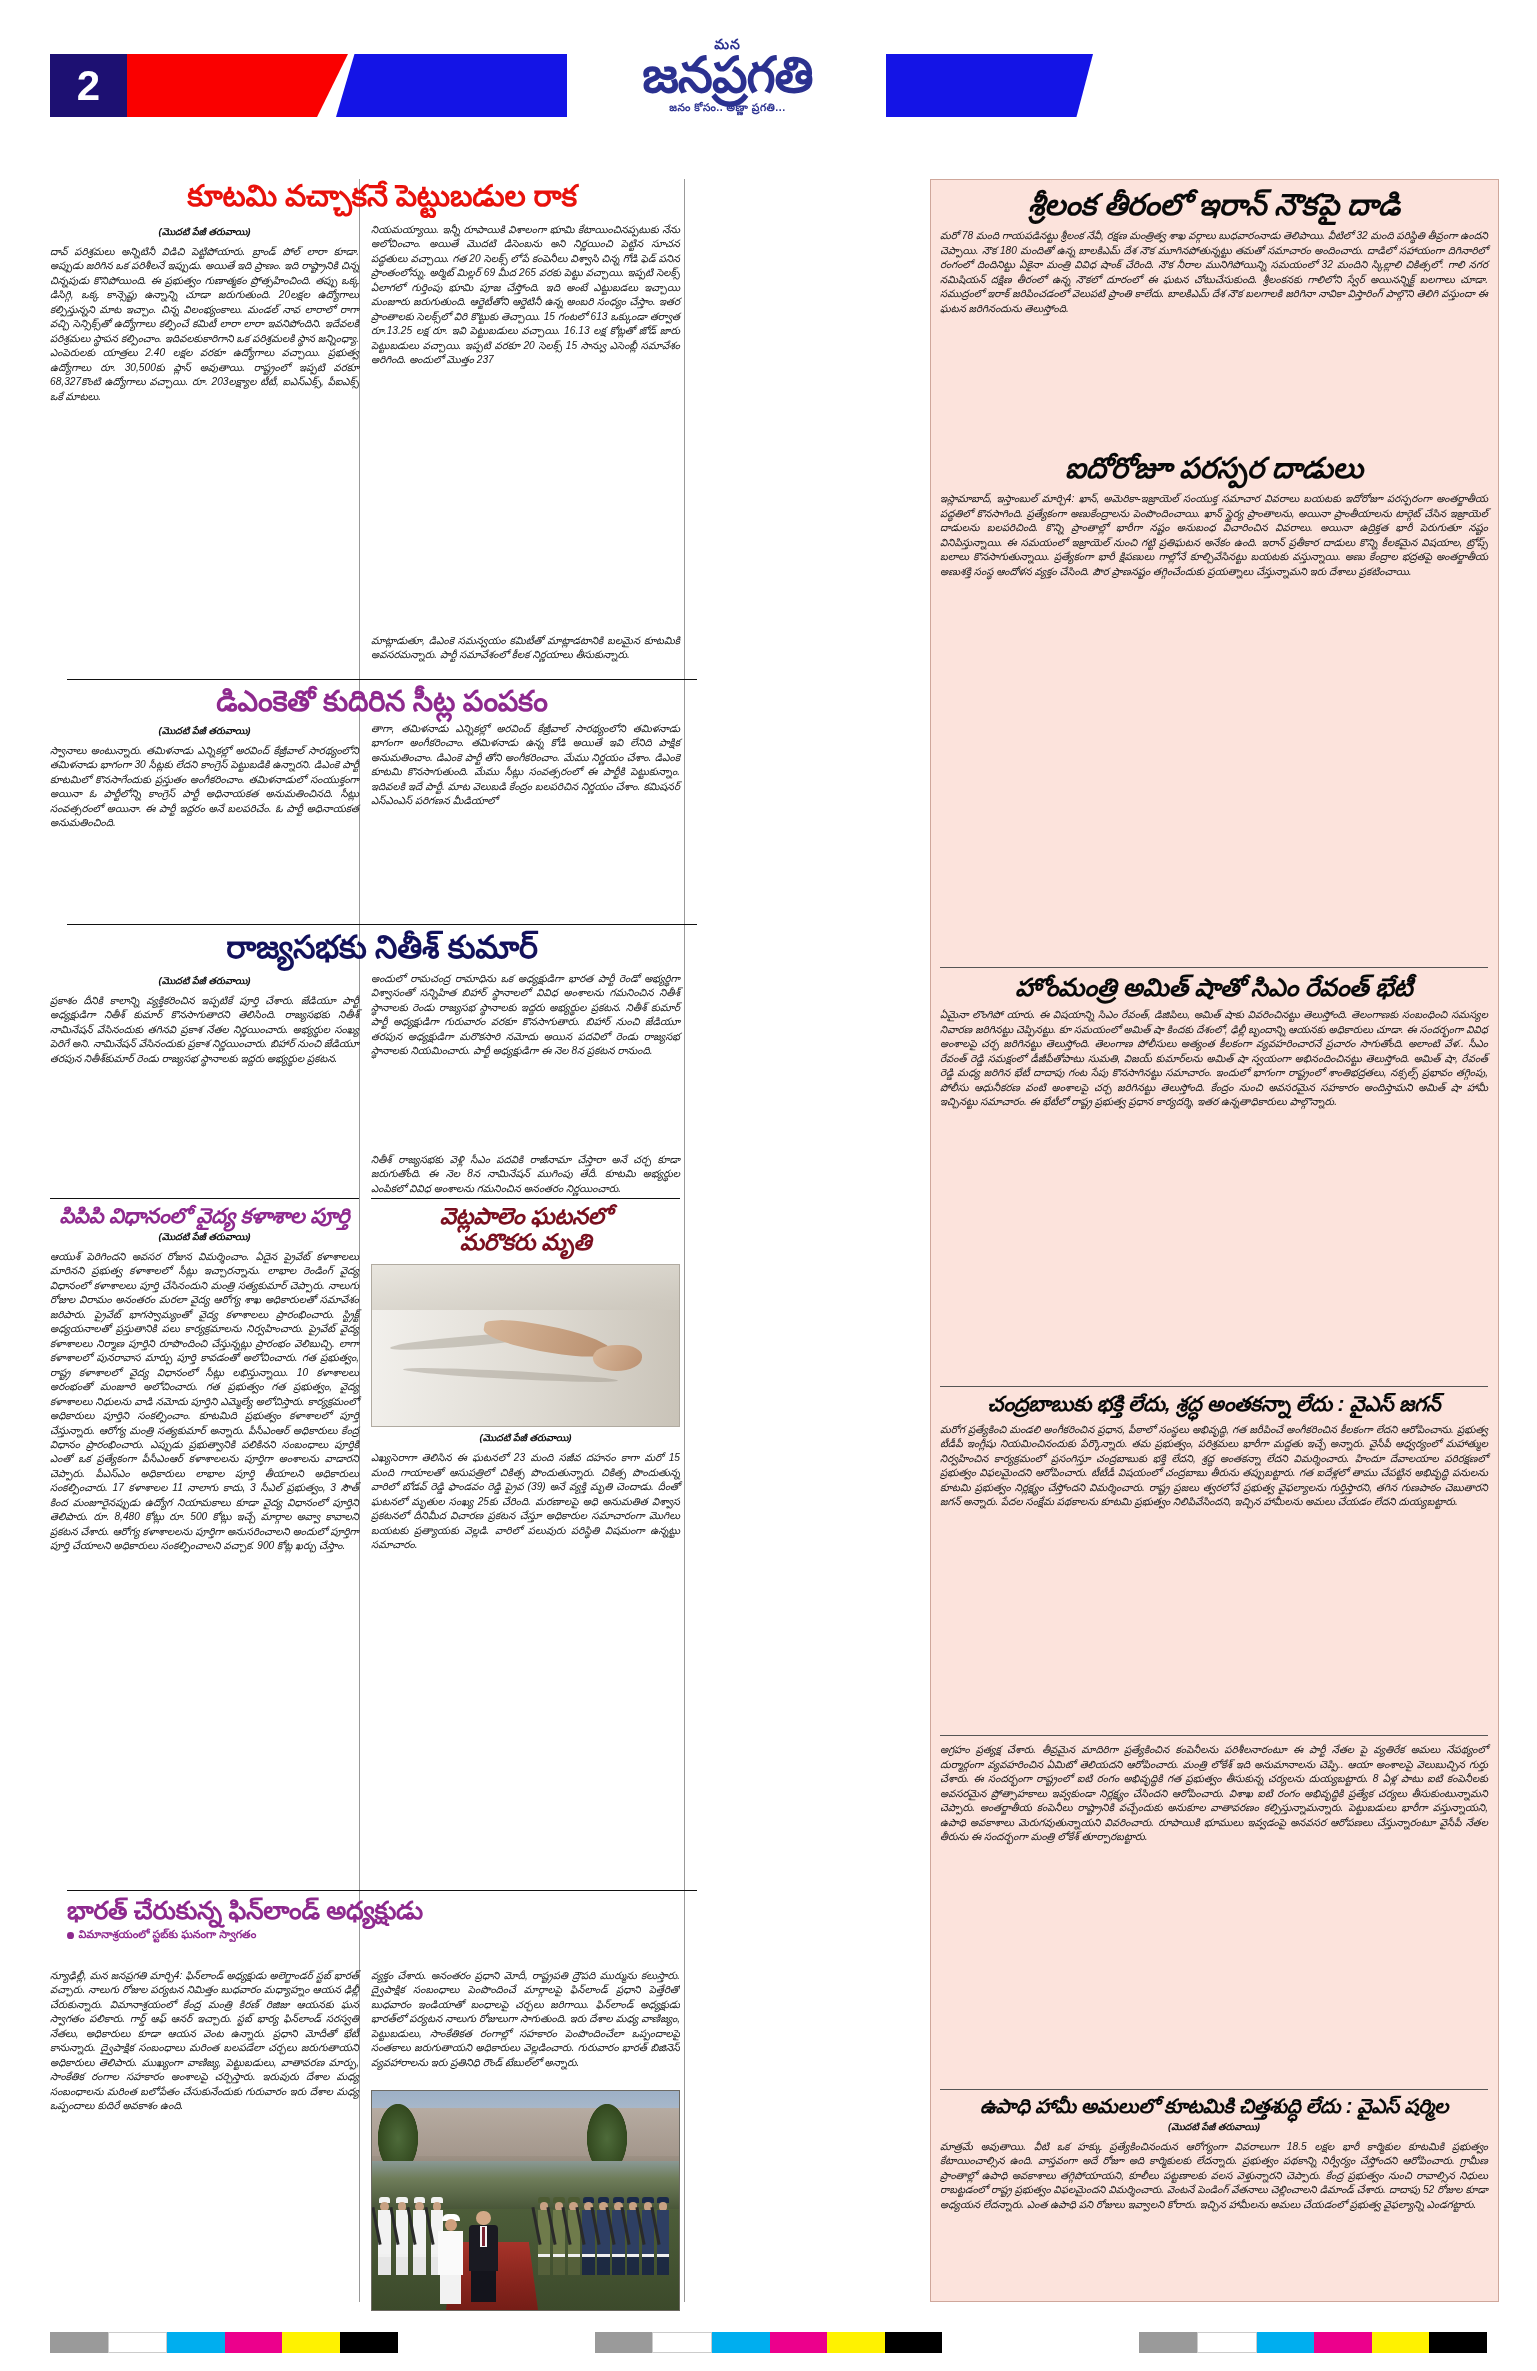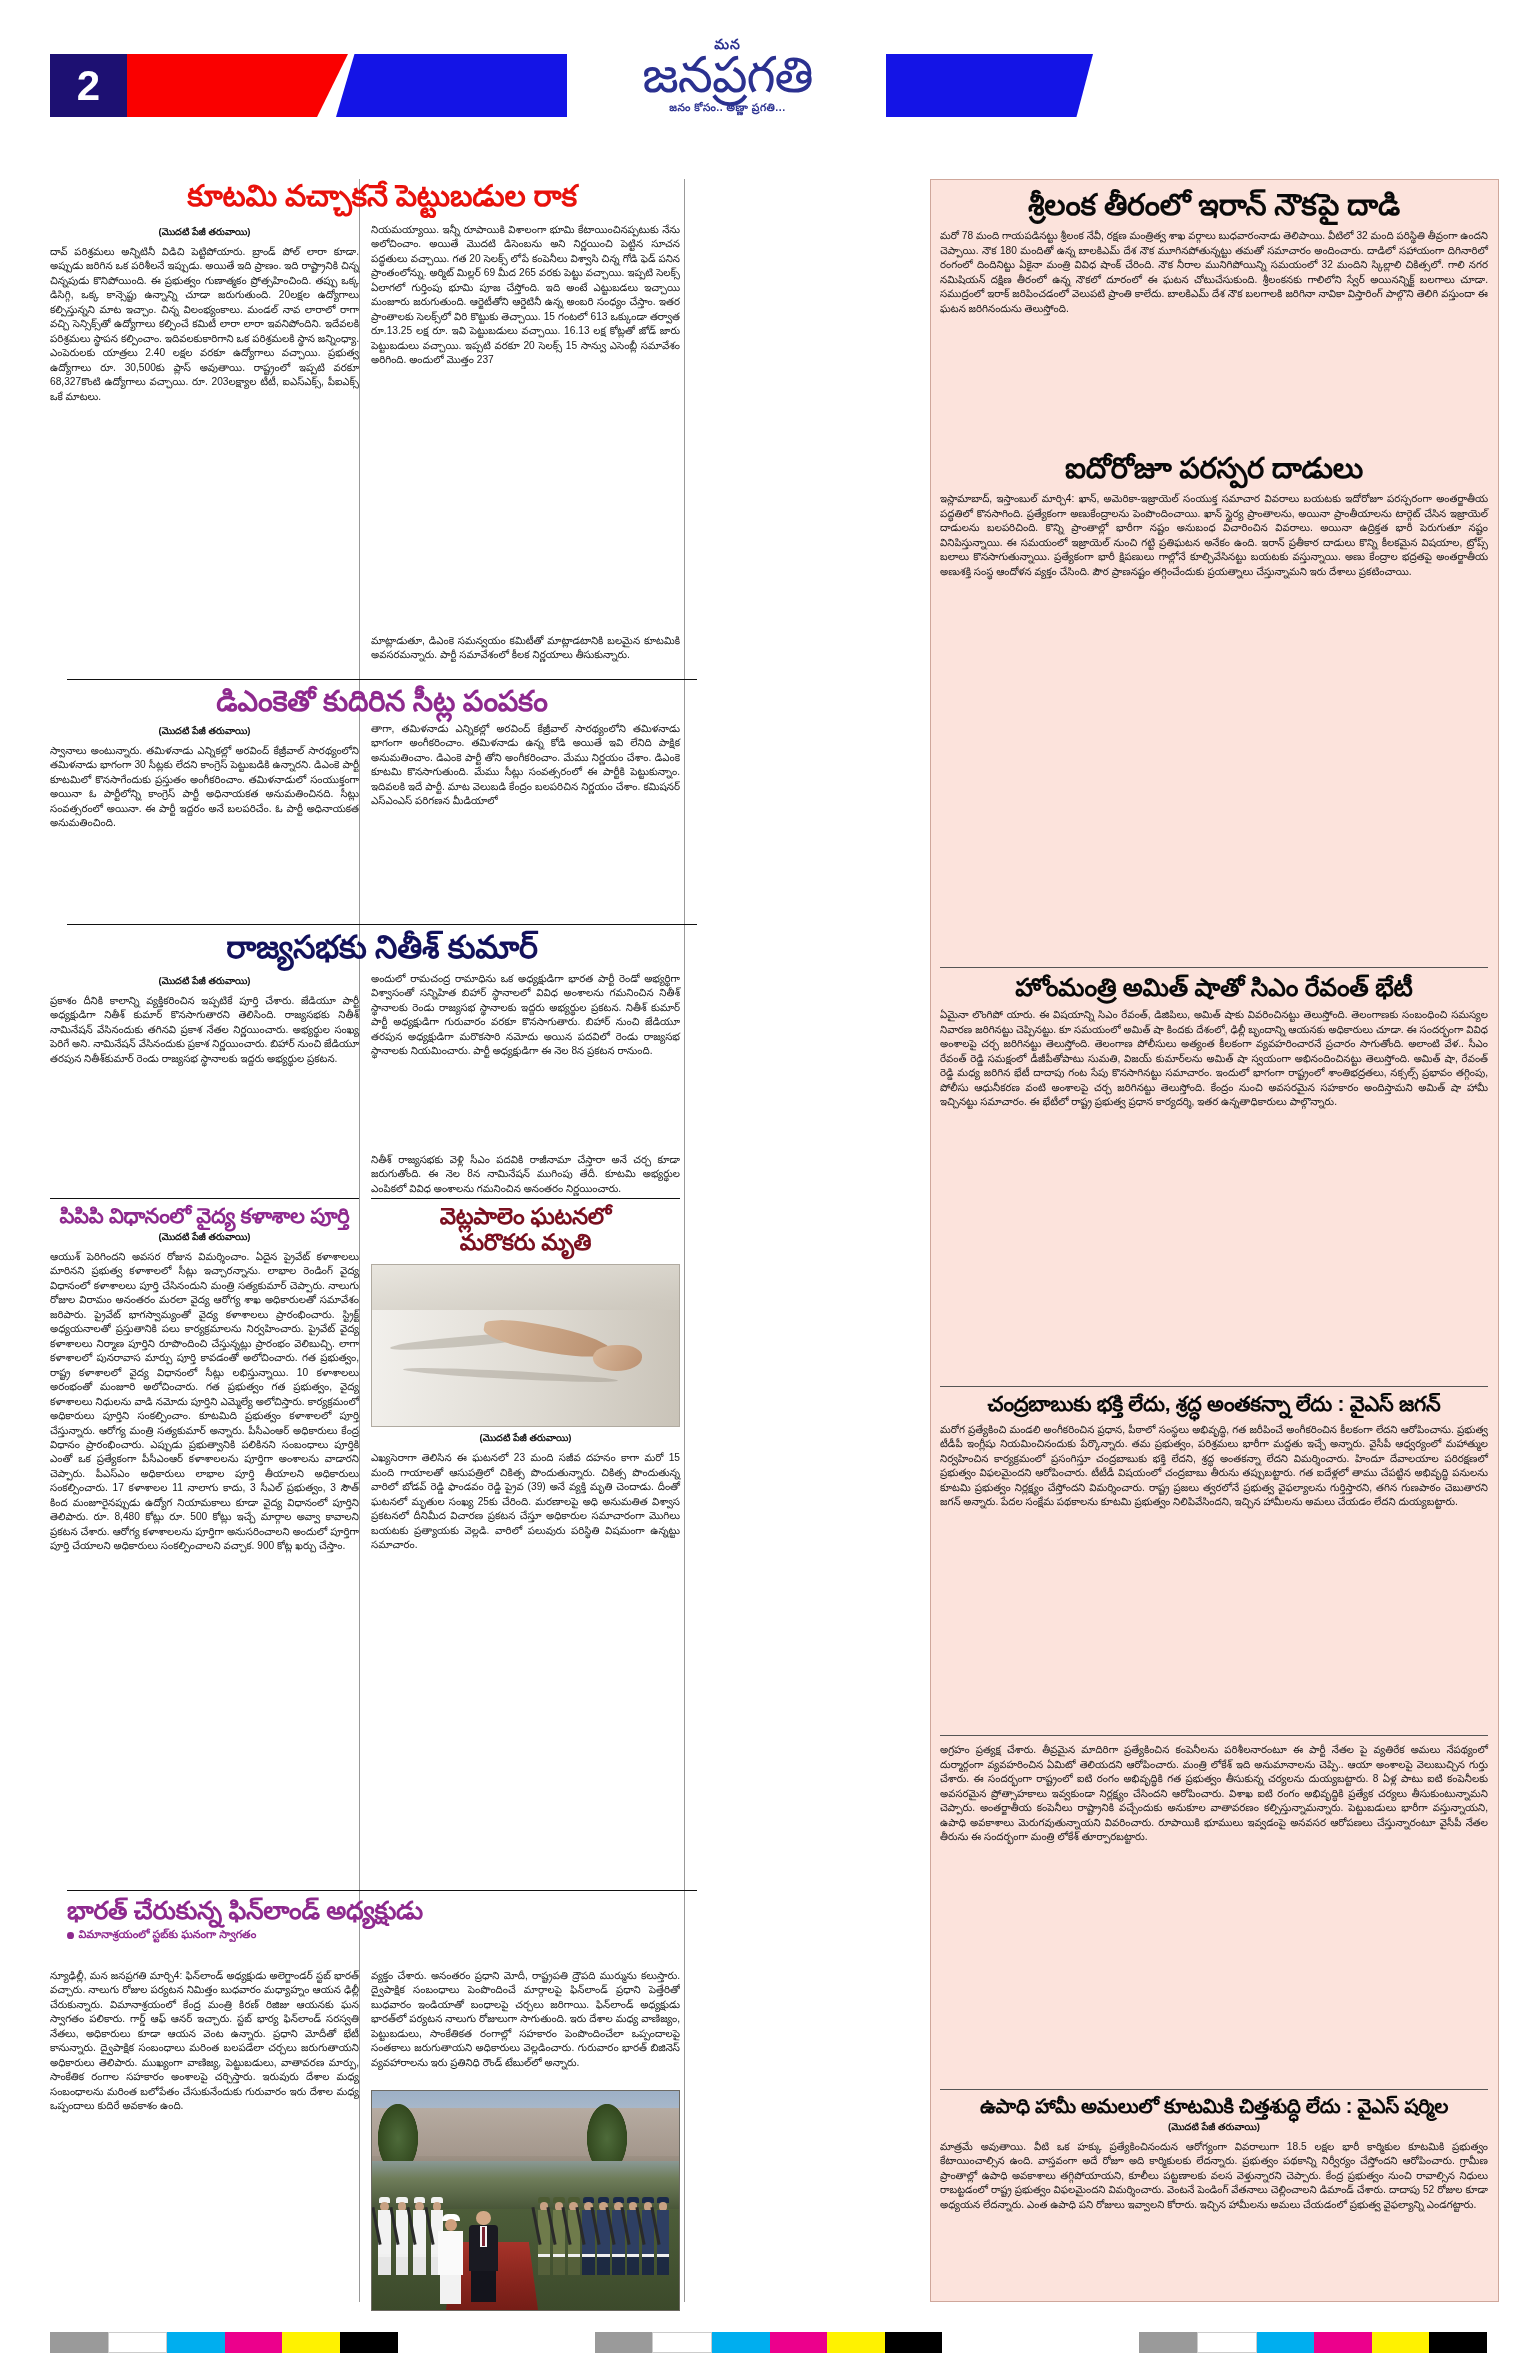--- a/index.html
+++ b/index.html
@@ -51,21 +51,21 @@
     color: #2b3190;
   }
   .mh-mana {
     font-size: 14px; font-weight: bold;
     letter-spacing: 1px;
     line-height: 1;
     margin-bottom: 1px;
   }
   .mh-main {
     font-size: 50px;
-    font-weight: normal;
+    font-weight: bold;
     line-height: 0.95;
     letter-spacing: -1px;
     text-align: center;
   }
   .mh-sub {
     font-size: 10.6px;
     font-weight: bold;
     letter-spacing: 0.5px;
     margin-top: 1.9px;
   }
@@ -84,20 +84,21 @@
     display: flex; align-items: center; justify-content: center;
     font-size: 29px; font-weight: bold;
     letter-spacing: 1px;
     font-family: "Liberation Sans", sans-serif;
   }
 
   
   .col {
     position: absolute;
     top: 179px;
+    font-style: italic;
   }
   .col1 { left: 50px;  width: 309px; }
   .col2 { left: 371px; width: 309px; }
   .col3 { left: 940px; width: 548px; }
 
   
   .span12 {
     position: absolute;
     left: 67px;
     width: 630px;

